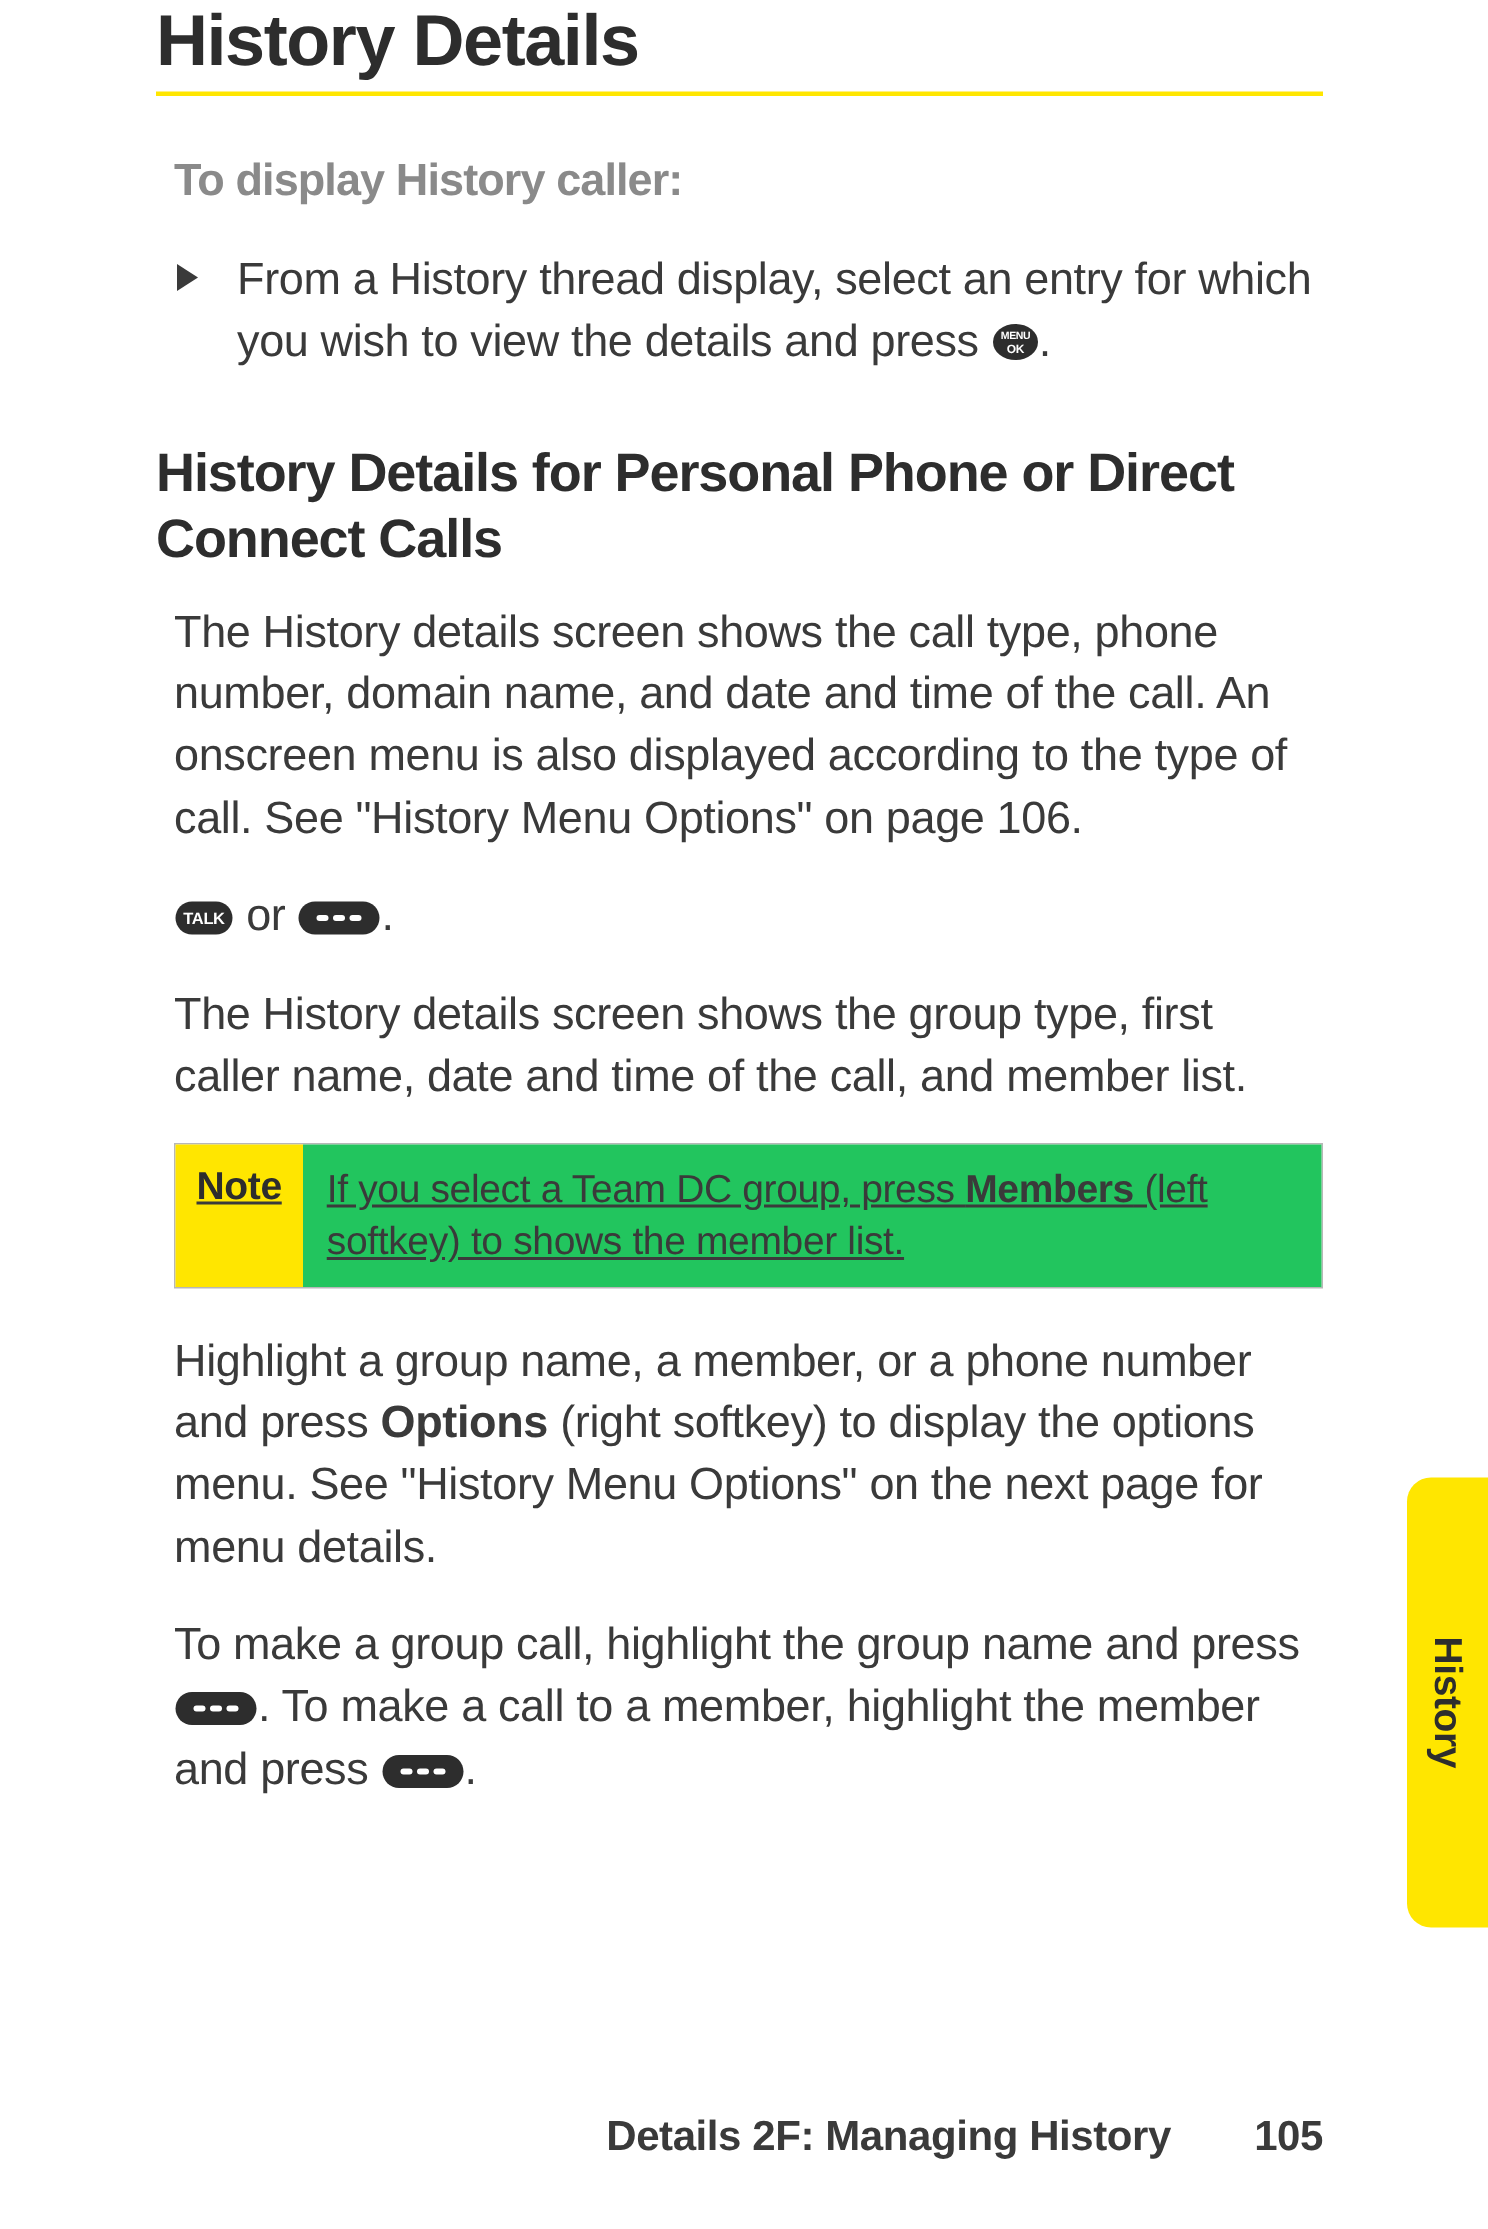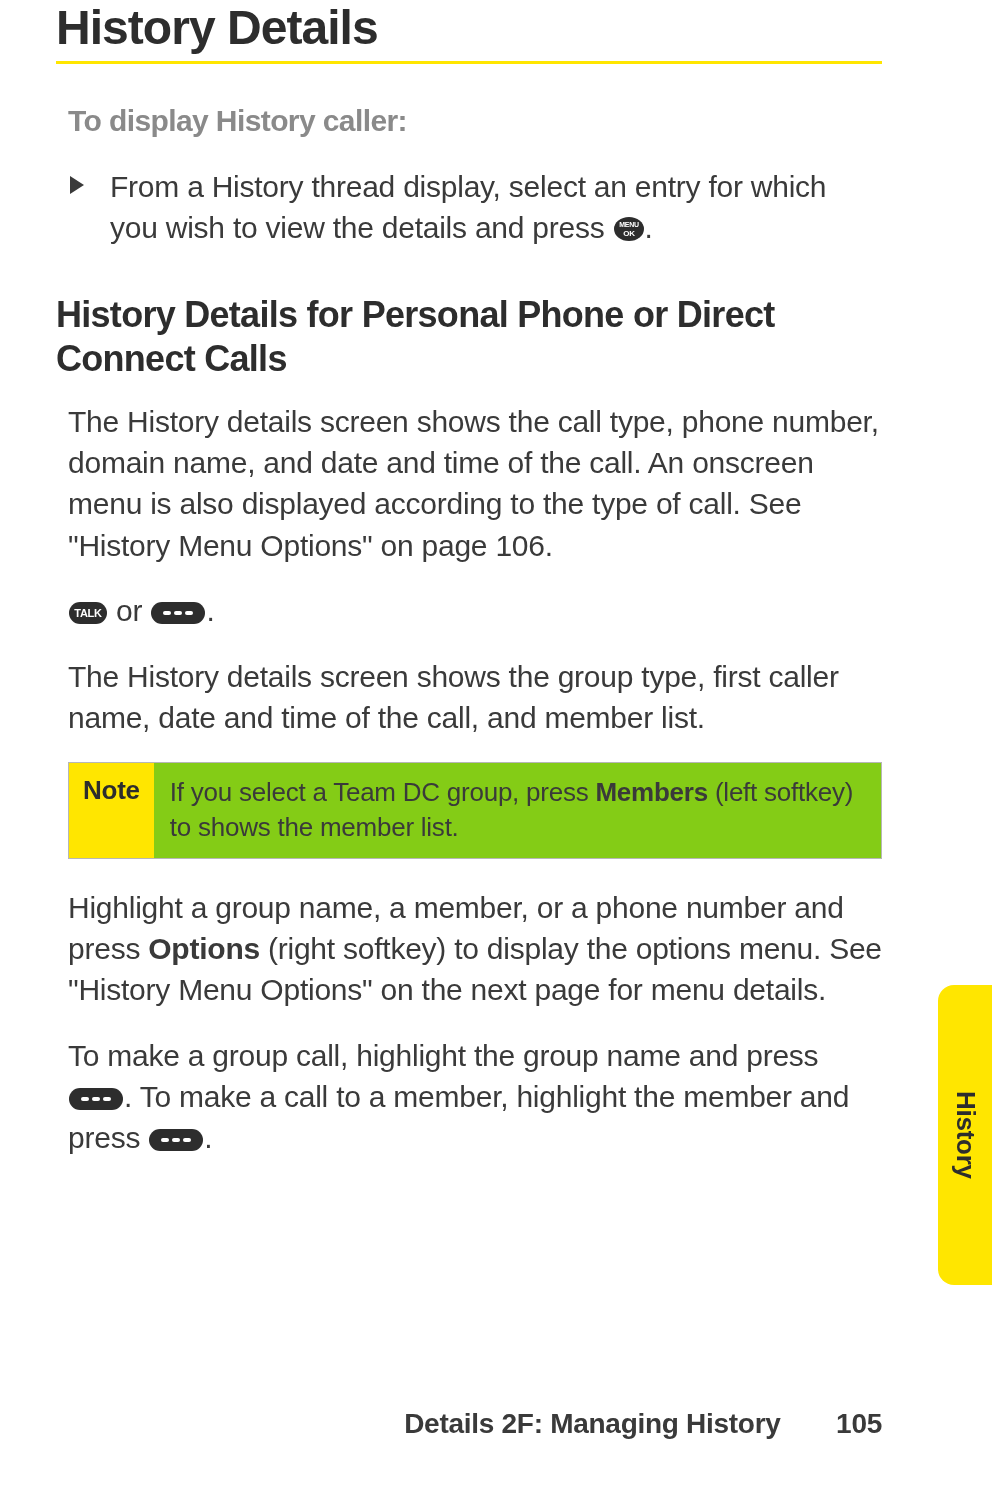--- a/index.html
+++ b/index.html
@@ -12,21 +12,21 @@
     color: #3b3b3b;
     -webkit-font-smoothing: antialiased;
     letter-spacing: -0.015em;
   }
 
   .page {
     position: relative;
     box-sizing: border-box;
     width: 992px;
     height: 1486px;
-    padding: 0 110px 0 56px;
+    padding: 0 110px 0 104px;
   }
 
   h1.title {
     margin: 0;
     padding-top: 0px;
     font-size: 48px;
     font-weight: 800;
     color: #2d2d2d;
     letter-spacing: -0.02em;
   }
@@ -82,34 +82,35 @@
     color: #3a3a3a;
     margin: 0 0 24px 12px;
   }
 
   
   .note-box {
     display: flex;
     margin: 12px 0 28px 12px;
     border: 1px solid #b7b7b7;
     box-sizing: border-box;
+    text-decoration: underline;
   }
   .note-box .note-tag {
     background: #ffe600;
     font-weight: 800;
     font-size: 26px;
     color: #2d2d2d;
     padding: 12px 14px;
     display: flex;
     align-items: flex-start;
     min-width: 80px;
     box-sizing: border-box;
   }
   .note-box .note-body {
-    background: #84cc16;
+    background: #22c55e;
     font-size: 26px;
     line-height: 1.35;
     color: #3a3a3a;
     padding: 12px 16px;
     flex: 1;
   }
   .note-body b { font-weight: 800; }
   p.body b { font-weight: 800; }
 
   

